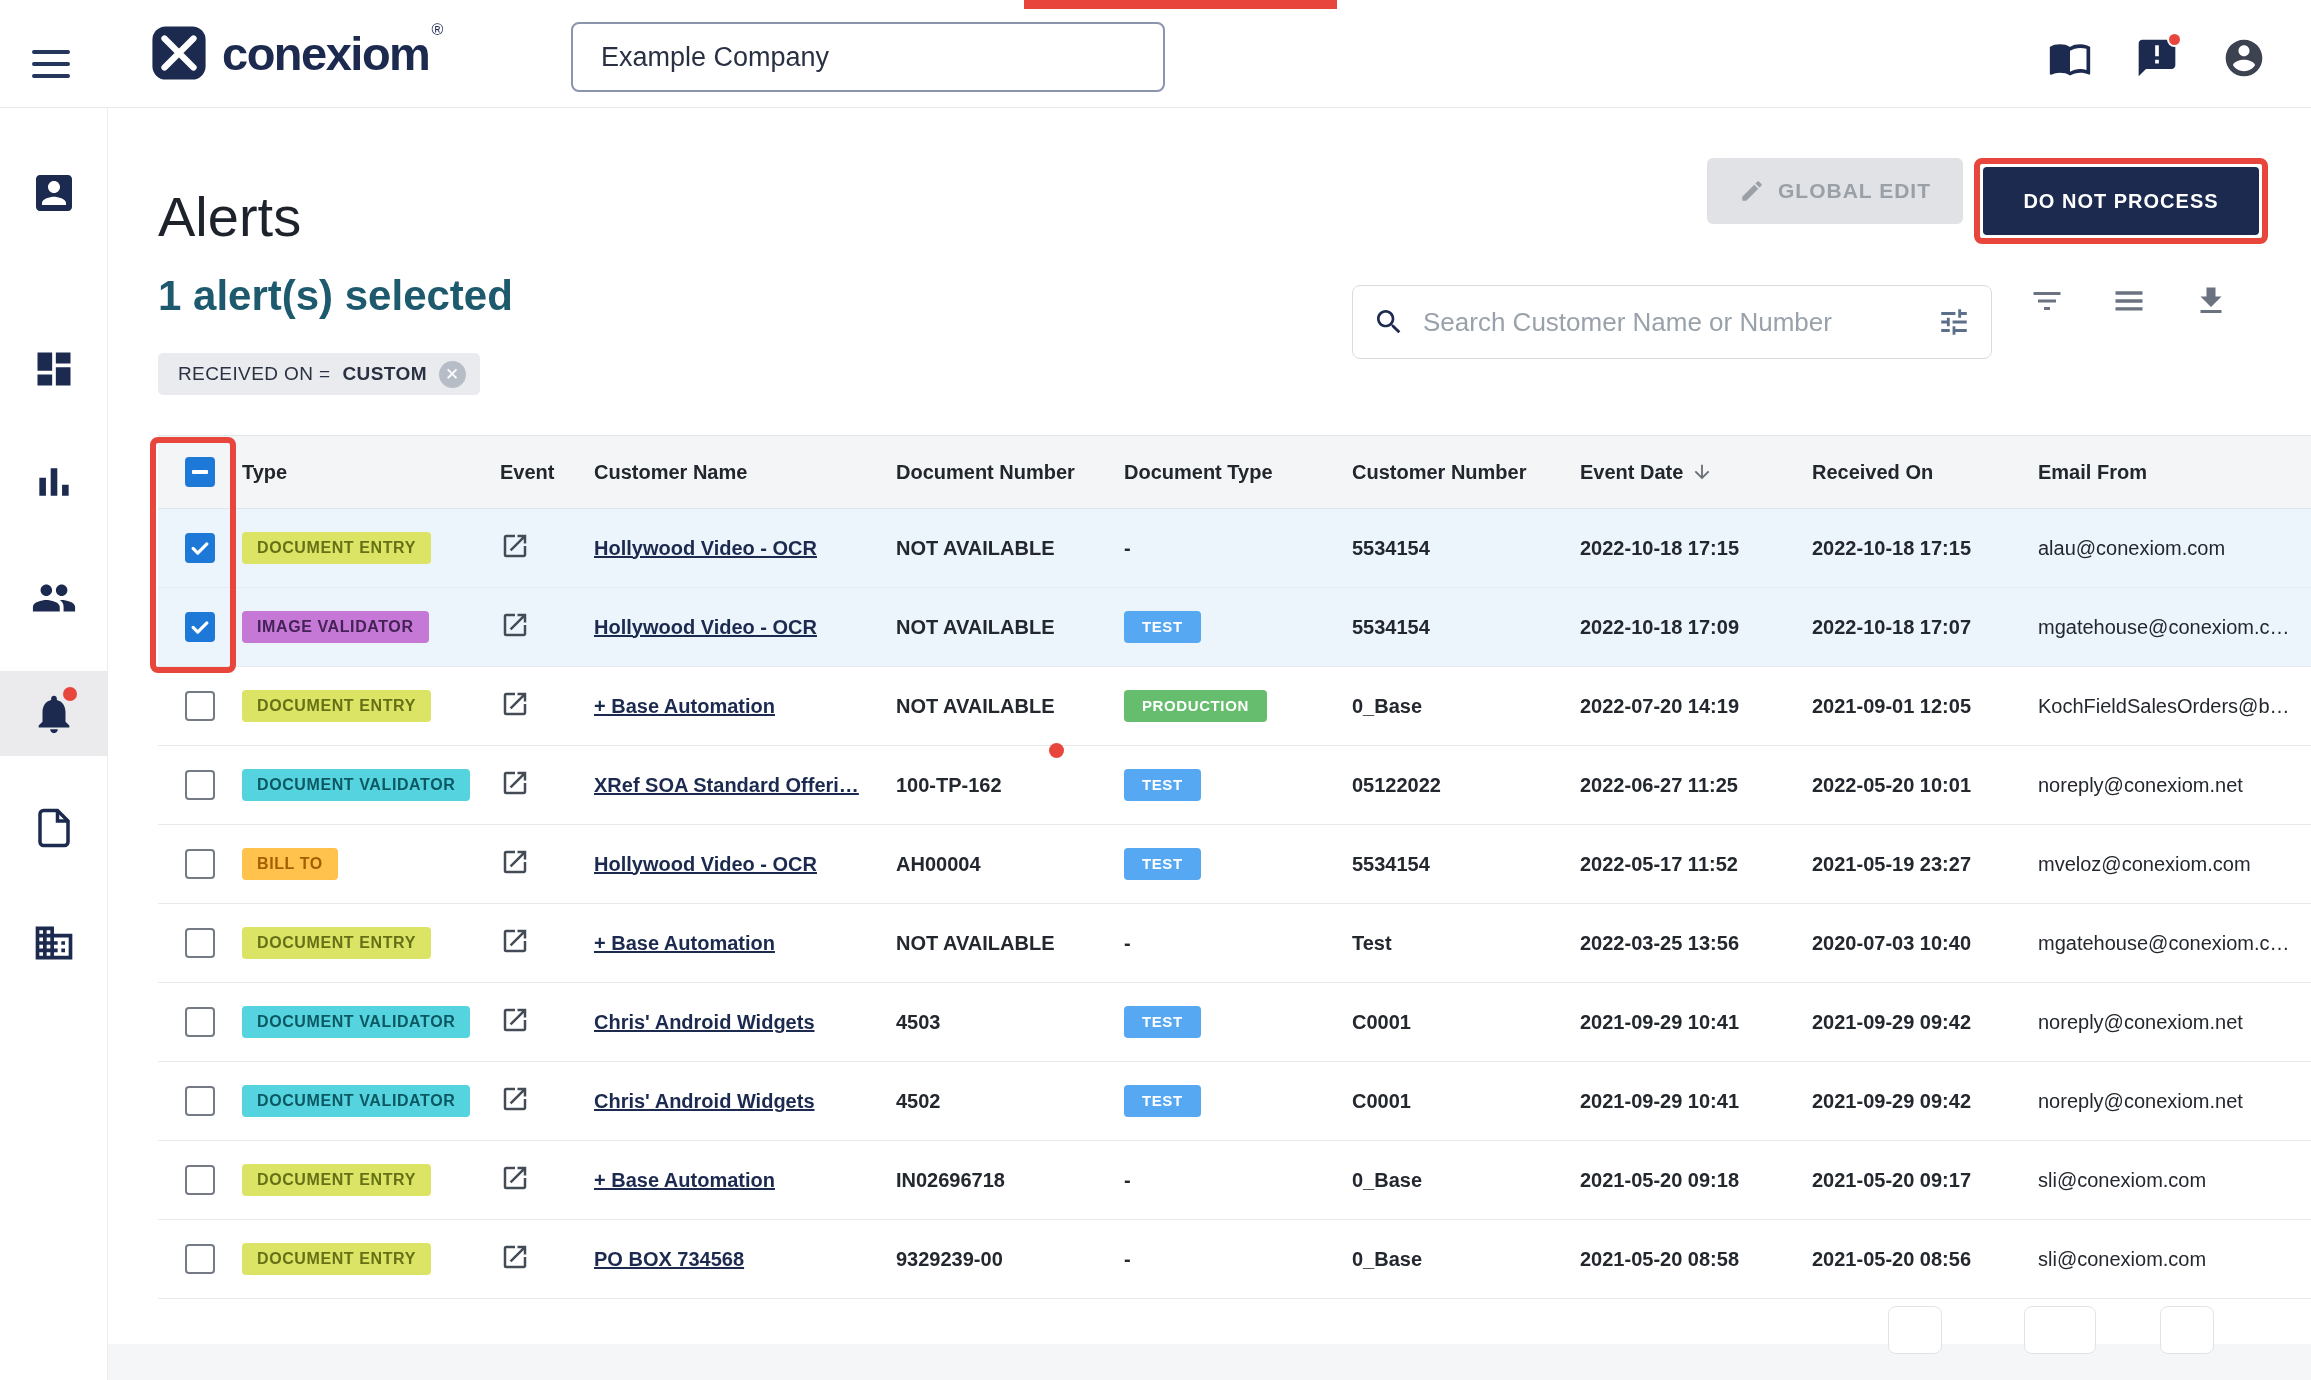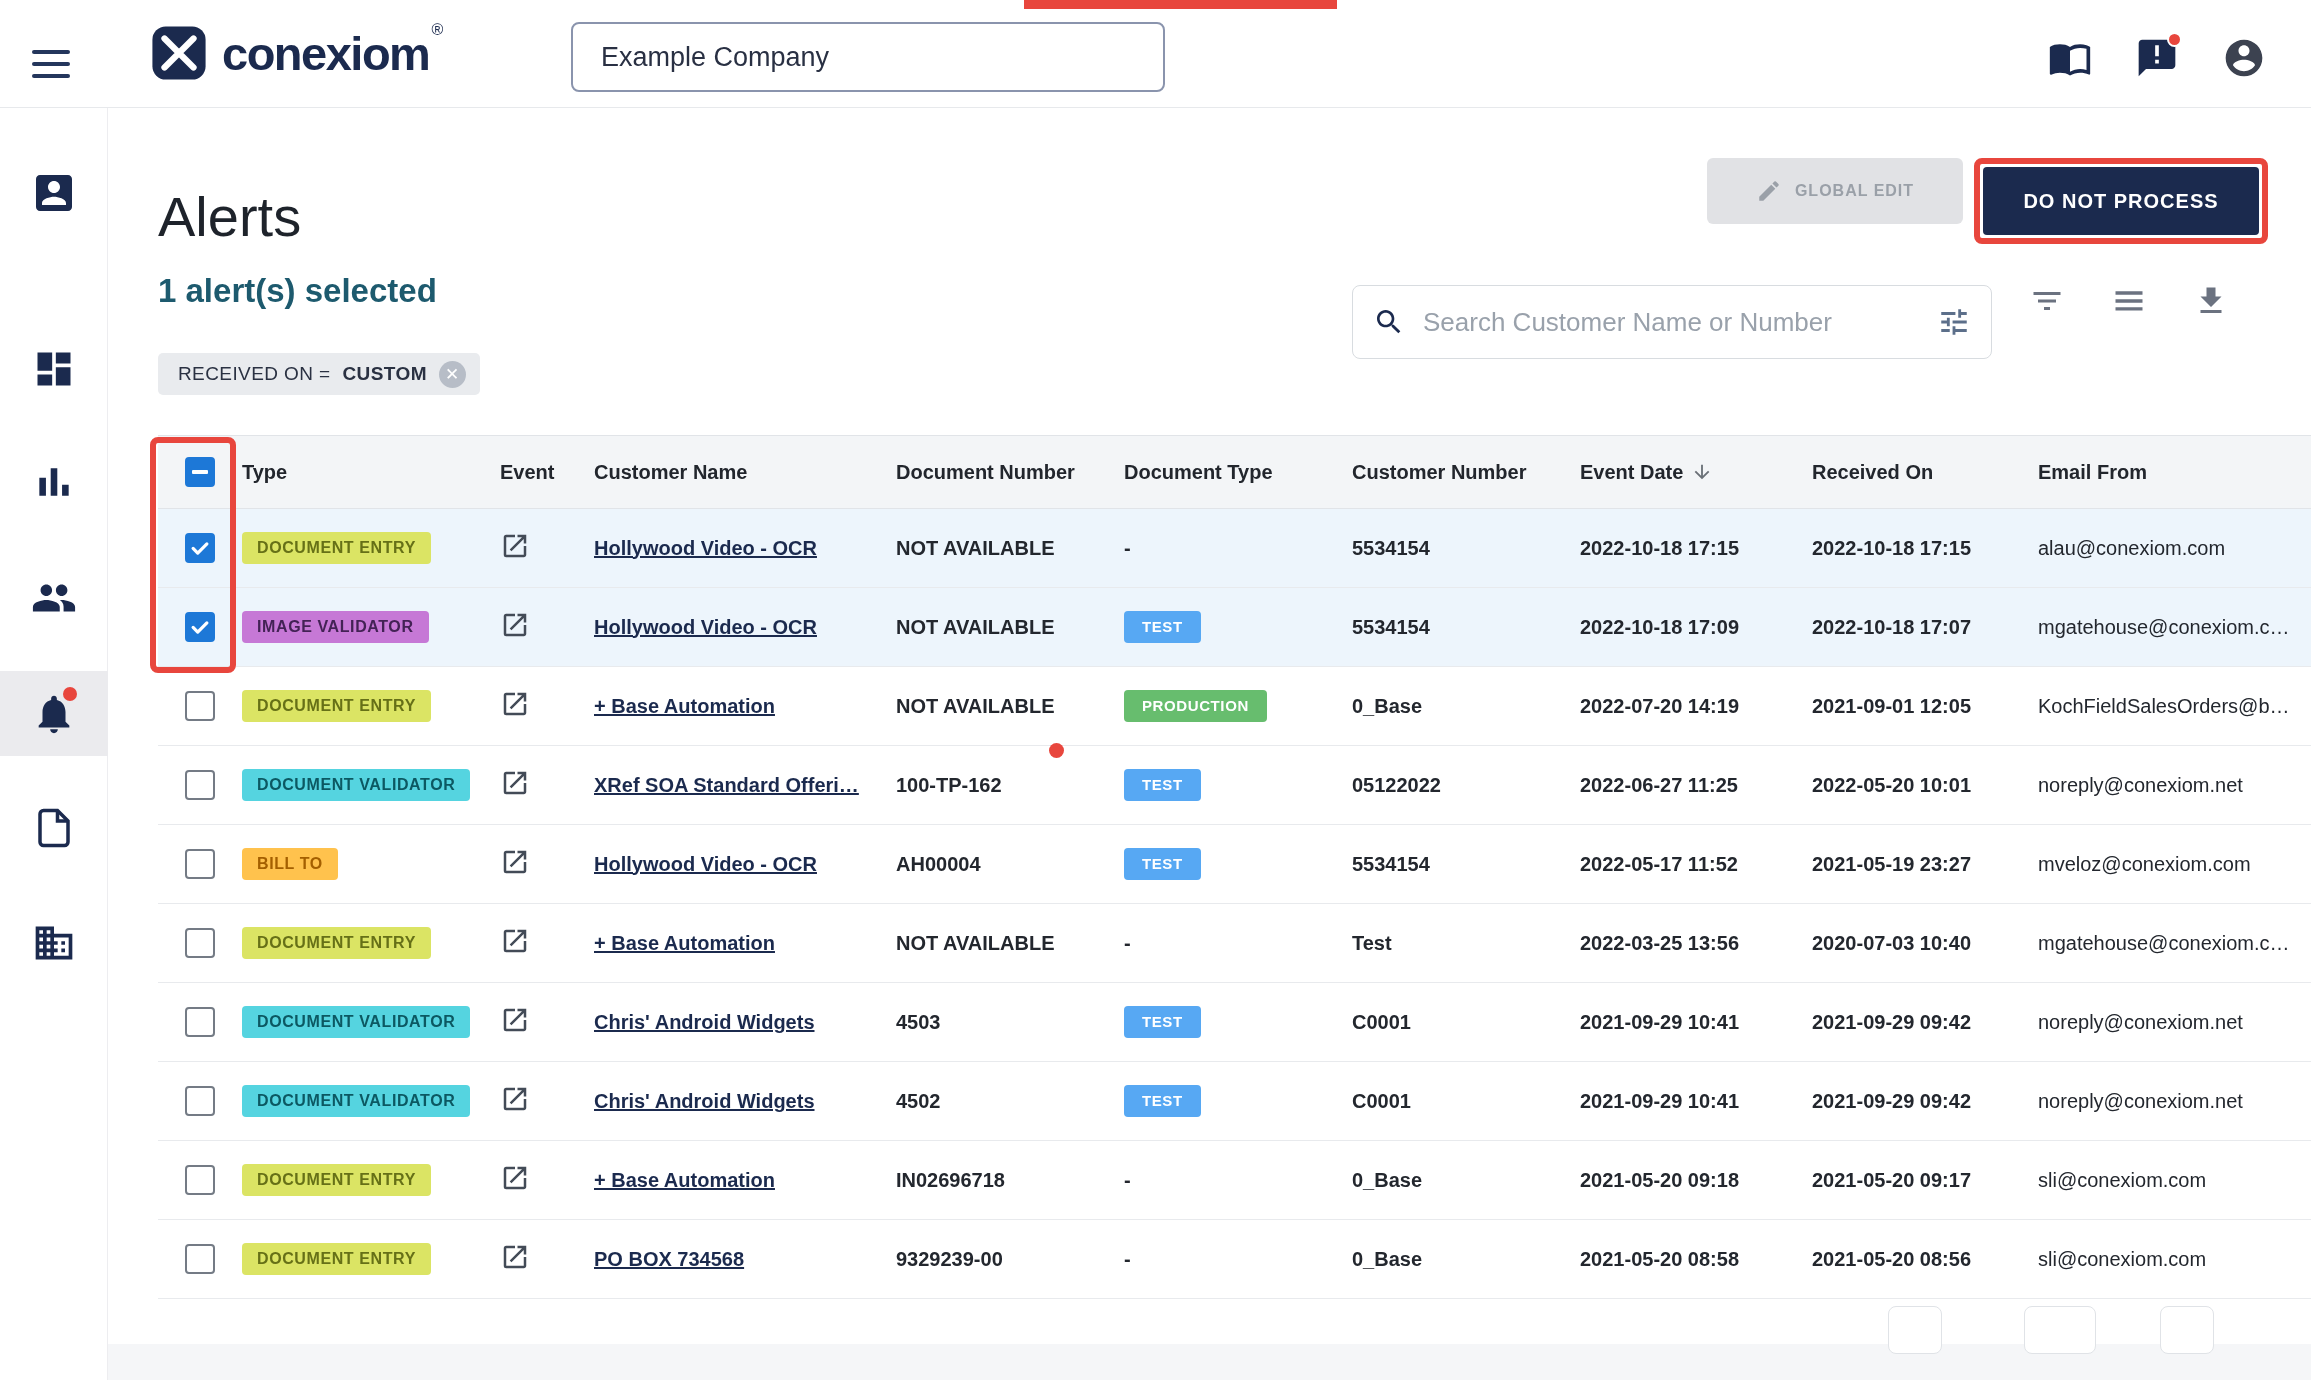--- a/index.html
+++ b/index.html
@@ -31,28 +31,28 @@
              border-right:1px solid #ededf0; z-index:6; }
   .side-item { position:absolute; left:0; width:108px; height:50px; display:flex; align-items:center;
                justify-content:center; cursor:pointer; }
   .side-item.active { background:#ebebee; height:85px; }
   .bell-dot { position:absolute; width:14px; height:14px; background:#e8463d; border-radius:50%;
               left:63px; top:16px; }
 
   
   .page-title { position:absolute; left:158px; top:146px; font-size:56px; font-weight:400; color:#1e232b; }
   .global-edit { position:absolute; left:1707px; top:158px; width:256px; height:66px; background:#e1e2e5;
-                 color:#9aa0a8; font-weight:700; font-size:16px; letter-spacing:1px; border:none; border-radius:6px;
+                 color:#9aa0a8; font-weight:700; font-size:21px; letter-spacing:1px; border:none; border-radius:6px;
                  display:flex; align-items:center; justify-content:center; gap:13px;
                  font-family:inherit; cursor:default; }
   .dnp-wrap { position:absolute; left:1974px; top:158px; border:6px solid #e8463d; border-radius:8px; padding:3px;
               background:transparent; z-index:8; }
   .dnp-btn { width:276px; height:68px; background:#1b2a4e; color:#fff; font-weight:700; font-size:20px;
              letter-spacing:1px; border:none; border-radius:4px; font-family:inherit; cursor:pointer; }
-  .selected-summary { position:absolute; left:158px; top:272px; font-size:33px; font-weight:700; color:#1d5a6e; }
+  .selected-summary { position:absolute; left:158px; top:272px; font-size:42px; font-weight:700; color:#1d5a6e; }
 
   .search-box { position:absolute; left:1352px; top:263px; width:640px; height:74px; background:#fff;
                 border:1px solid #d8dce0; border-radius:8px; display:flex; align-items:center;
                 padding:0 20px; gap:16px;margin-top:22px; }
   .search-box input { flex:1; border:none; outline:none; font-size:26px; color:#333; font-family:inherit; min-width:0; }
   .search-box input::placeholder { color:#99a1ab; }
   .toolbar-icons { position:absolute; left:2029px; top:283px; display:flex; gap:46px; align-items:center; }
   .tb-icon { width:36px; height:36px; cursor:pointer; }
 
   .chip { position:absolute; left:158px; top:353px; height:42px; background:#e9ebee; border-radius:5px;

